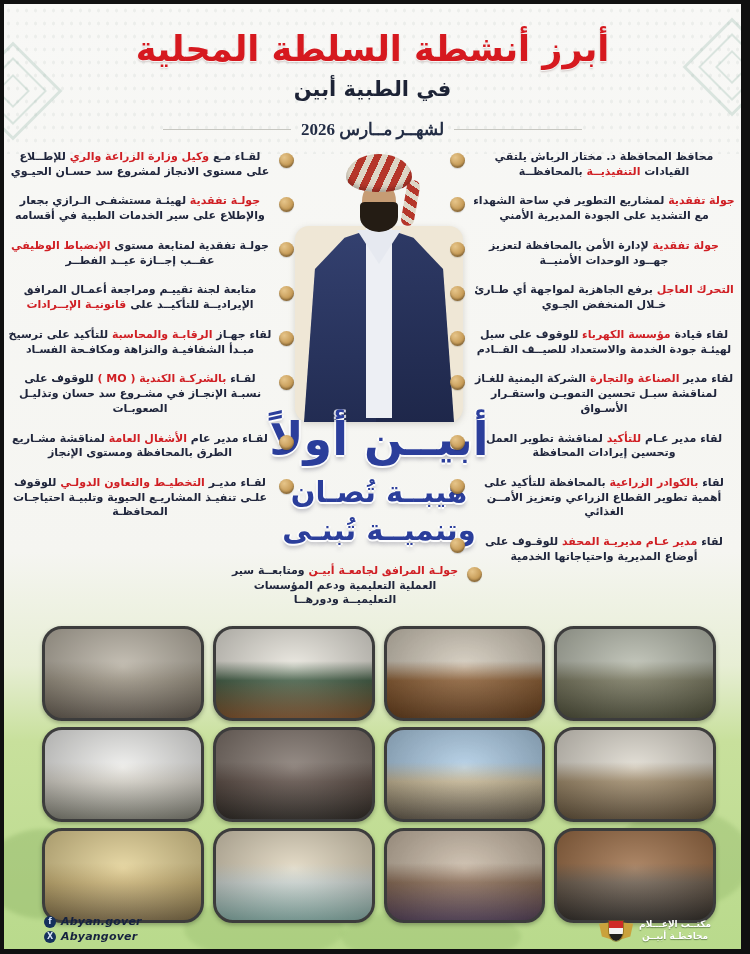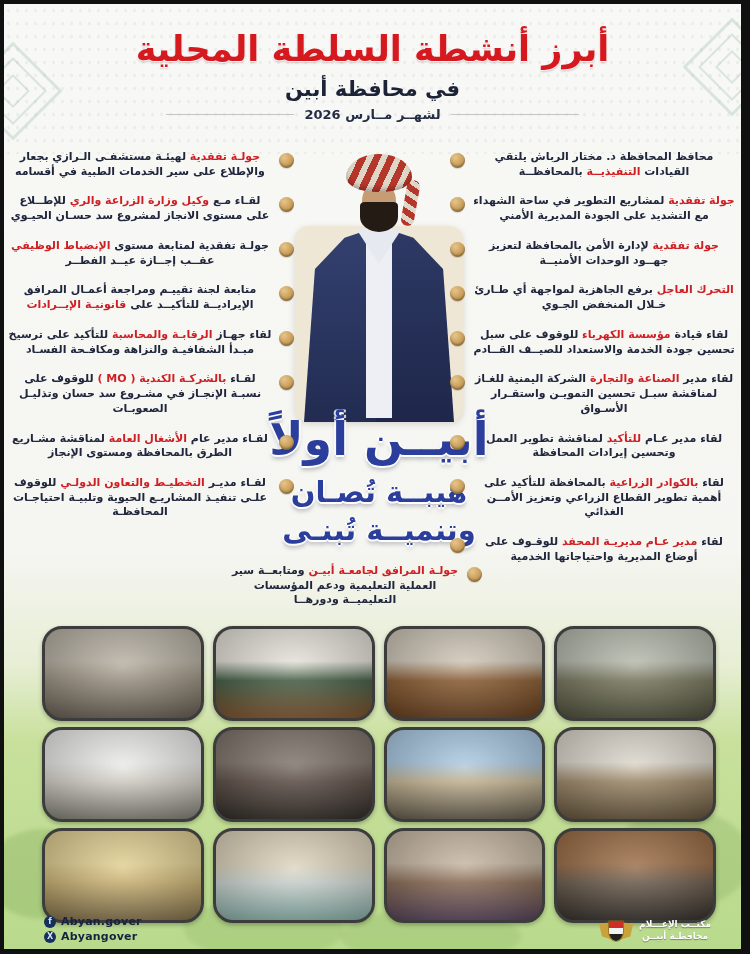--- a/index.html
+++ b/index.html
@@ -18,22 +18,22 @@
   .ornament{position:absolute;width:64px;height:64px;border:3px solid #8fb4a6;transform:rotate(45deg);opacity:.28;}
   .ornament::before{content:"";position:absolute;inset:8px;border:2px solid #8fb4a6;}
   .ornament::after{content:"";position:absolute;inset:20px;border:2px solid #8fb4a6;}
   .orn-tl{left:-26px;top:52px;}
   .orn-tr{right:-26px;top:28px;}
   
   .header{position:absolute;left:0;right:0;top:26px;text-align:center;direction:rtl;}
   .title{font-size:35px;font-weight:bold;color:#d6191f;letter-spacing:0;line-height:1.1;
     text-shadow:0 1px 0 rgba(255,255,255,.8),0 2px 2px rgba(90,60,60,.25);}
   .subtitle{font-size:21px;font-weight:bold;color:#1d2336;margin-top:8px;}
-  .period{display:flex;align-items:center;justify-content:center;gap:10px;margin-top:6px;
-    font-size:13px;font-weight:bold;color:#232d45;}
+  .period{display:flex;align-items:center;justify-content:center;gap:10px;margin-top:18px;
+    font-size:17px;font-weight:bold;color:#232d45;font-family:Liberation Serif, serif;}
   .period::before,.period::after{content:"";height:1px;width:128px;background:#c6c6c0;}
   
   .portrait-card{position:absolute;left:291px;top:222px;width:168px;height:196px;
     background:#efe7d6;border-radius:14px;box-shadow:0 2px 6px rgba(120,110,90,.25);}
   .figure{position:absolute;left:300px;top:150px;width:150px;height:268px;}
   .turban{position:absolute;left:42px;top:0;width:66px;height:38px;
     background:repeating-linear-gradient(115deg,#b5362a 0 7px,#ded6c6 7px 13px);
     border-radius:50% 50% 46% 46% / 62% 62% 40% 40%;box-shadow:inset 0 -3px 4px rgba(0,0,0,.25);}
   .turban-tail{position:absolute;left:100px;top:26px;width:13px;height:46px;transform:rotate(10deg);
     background:repeating-linear-gradient(25deg,#b5362a 0 6px,#ded6c6 6px 11px);border-radius:6px;}
@@ -74,21 +74,21 @@
     display:grid;grid-template-columns:repeat(4,1fr);grid-auto-rows:95px;gap:6px 9px;}
   .photo{border:3px solid #3c3c3c;border-radius:20px;box-sizing:border-box;
     box-shadow:0 2px 4px rgba(40,50,30,.35);}
   
   .blob{position:absolute;border-radius:50%;background:#7ba455;opacity:.30;filter:blur(2px);}
   
   .social{position:absolute;left:40px;bottom:6px;display:flex;flex-direction:column;gap:2px;}
   .social-row{display:flex;align-items:center;gap:5px;}
   .s-icon{width:12px;height:12px;border-radius:50%;background:#15305c;color:#d8e6f8;
     font-size:8px;font-weight:bold;display:flex;align-items:center;justify-content:center;line-height:1;}
-  .handle{font-size:11px;font-weight:bold;color:#16223f;letter-spacing:.2px;}
+  .handle{font-size:11px;font-weight:bold;color:#16223f;letter-spacing:.2px;font-style:italic;}
   .publisher{position:absolute;right:30px;bottom:6px;display:flex;align-items:center;gap:6px;direction:ltr;}
   .emblem{position:relative;width:34px;height:24px;}
   .wing-l{position:absolute;left:0;top:3px;width:14px;height:18px;background:#caa23c;
     clip-path:polygon(0 10%,100% 0,100% 100%,20% 80%);}
   .wing-r{position:absolute;right:0;top:3px;width:14px;height:18px;background:#caa23c;
     clip-path:polygon(0 0,100% 10%,80% 80%,0 100%);}
   .shield{position:absolute;left:10px;top:2px;width:14px;height:20px;border-radius:0 0 50% 50%;
     background:linear-gradient(180deg,#cf2b27 0 34%,#f2f2f2 34% 67%,#20201e 67% 100%);
     box-shadow:0 0 0 1px rgba(120,90,20,.6);}
   .pub-text{color:#ffffff;font-size:9px;font-weight:bold;line-height:1.3;text-align:center;direction:rtl;
@@ -102,21 +102,21 @@
   <div class="ornament orn-tl"></div>
   <div class="ornament orn-tr"></div>
 
   <div class="blob" style="left:-20px;bottom:30px;width:120px;height:90px;"></div>
   <div class="blob" style="left:180px;bottom:-10px;width:160px;height:60px;opacity:.2;"></div>
   <div class="blob" style="right:-10px;bottom:40px;width:140px;height:100px;opacity:.25;"></div>
   <div class="blob" style="right:220px;bottom:-15px;width:180px;height:55px;opacity:.2;"></div>
 
   <div class="header">
     <div class="title">أبرز أنشطة السلطة المحلية</div>
-    <div class="subtitle">في محافظة أبين</div>
+    <div class="subtitle">في الطبية أبين</div>
     <div class="period">لشهــر مــارس 2026</div>
   </div>
 
   <div class="portrait-card"></div>
   <div class="figure">
     <div class="suit-l"></div>
     <div class="suit-r"></div>
     <div class="shirt-col"></div>
     <div class="shirt-v"></div>
     <div class="turban-tail"></div>
@@ -127,28 +127,28 @@
 
   <div class="slogan">
     <div class="slogan-l1">أبيــن أولاً</div>
     <div class="slogan-l2">هيبــة تُصـان</div>
     <div class="slogan-l3">وتنميــة تُبنـى</div>
   </div>
 
   <div class="col col-left" id="col-left">
       <div class="item">
         <span class="bullet"></span>
+        <div class="item-text"><span class="seg-dark">لقـاء مـع </span><span class="seg-red">وكيل وزارة الزراعة والري </span><span class="seg-dark">للإطــلاع على مستوى الانجاز لمشروع سد حسـان الحيـوي</span></div>
+      </div>
+      <div class="item">
+        <span class="bullet"></span>
         <div class="item-text"><span class="seg-red">جولـة تفقدية </span><span class="seg-dark">لهيئـة مستشفـى الـرازي بجعار والإطلاع على سير الخدمات الطبية في أقسامه</span></div>
       </div>
       <div class="item">
         <span class="bullet"></span>
-        <div class="item-text"><span class="seg-dark">لقـاء مـع </span><span class="seg-red">وكيل وزارة الزراعة والري </span><span class="seg-dark">للإطــلاع على مستوى الانجاز لمشروع سد حسـان الحيـوي</span></div>
-      </div>
-      <div class="item">
-        <span class="bullet"></span>
         <div class="item-text"><span class="seg-dark">جولـة تفقدية لمتابعة مستوى </span><span class="seg-red">الإنضباط الوظيفي </span><span class="seg-dark">عقــب إجــازة عيــد الفطــر</span></div>
       </div>
       <div class="item">
         <span class="bullet"></span>
         <div class="item-text"><span class="seg-dark">متابعة لجنة تقييـم ومراجعة أعمـال المرافق الإيراديــة للتأكيــد على </span><span class="seg-red">قانونيـة الإيــرادات</span></div>
       </div>
       <div class="item">
         <span class="bullet"></span>
         <div class="item-text"><span class="seg-dark">لقاء جهـاز </span><span class="seg-red">الرقابـة والمحاسبة </span><span class="seg-dark">للتأكيد على ترسيخ مبـدأ الشفافيـة والنزاهة ومكافـحة الفسـاد</span></div>
       </div>
@@ -176,21 +176,21 @@
       </div>
       <div class="item">
         <div class="item-text"><span class="seg-red">جولة تفقدية </span><span class="seg-dark">لإدارة الأمن بالمحافظة لتعزيز جهــود الوحدات الأمنيــة</span></div>
         <span class="bullet"></span>
       </div>
       <div class="item">
         <div class="item-text"><span class="seg-red">التحرك العاجل </span><span class="seg-dark">برفع الجاهزية لمواجهة أي طـارئ خـلال المنخفض الجـوي</span></div>
         <span class="bullet"></span>
       </div>
       <div class="item">
-        <div class="item-text"><span class="seg-dark">لقاء قيادة </span><span class="seg-red">مؤسسة الكهرباء </span><span class="seg-dark">للوقوف على سبل تحسين جودة الخدمة والاستعداد للصيــف القــادم</span></div>
+        <div class="item-text"><span class="seg-dark">لقاء قيادة </span><span class="seg-red">مؤسسة الكهرباء </span><span class="seg-dark">للوقوف على سبل لهيئـة جودة الخدمة والاستعداد للصيــف القــادم</span></div>
         <span class="bullet"></span>
       </div>
       <div class="item">
         <div class="item-text"><span class="seg-dark">لقاء مدير </span><span class="seg-red">الصناعة والتجارة </span><span class="seg-dark">الشركة اليمنية للغـاز لمناقشة سبـل تحسين التمويـن واستقـرار الأسـواق</span></div>
         <span class="bullet"></span>
       </div>
       <div class="item">
         <div class="item-text"><span class="seg-dark">لقاء مدير عـام </span><span class="seg-red">للتأكيد </span><span class="seg-dark">لمناقشة تطوير العمل وتحسين إيرادات المحافظة</span></div>
         <span class="bullet"></span>
       </div>

